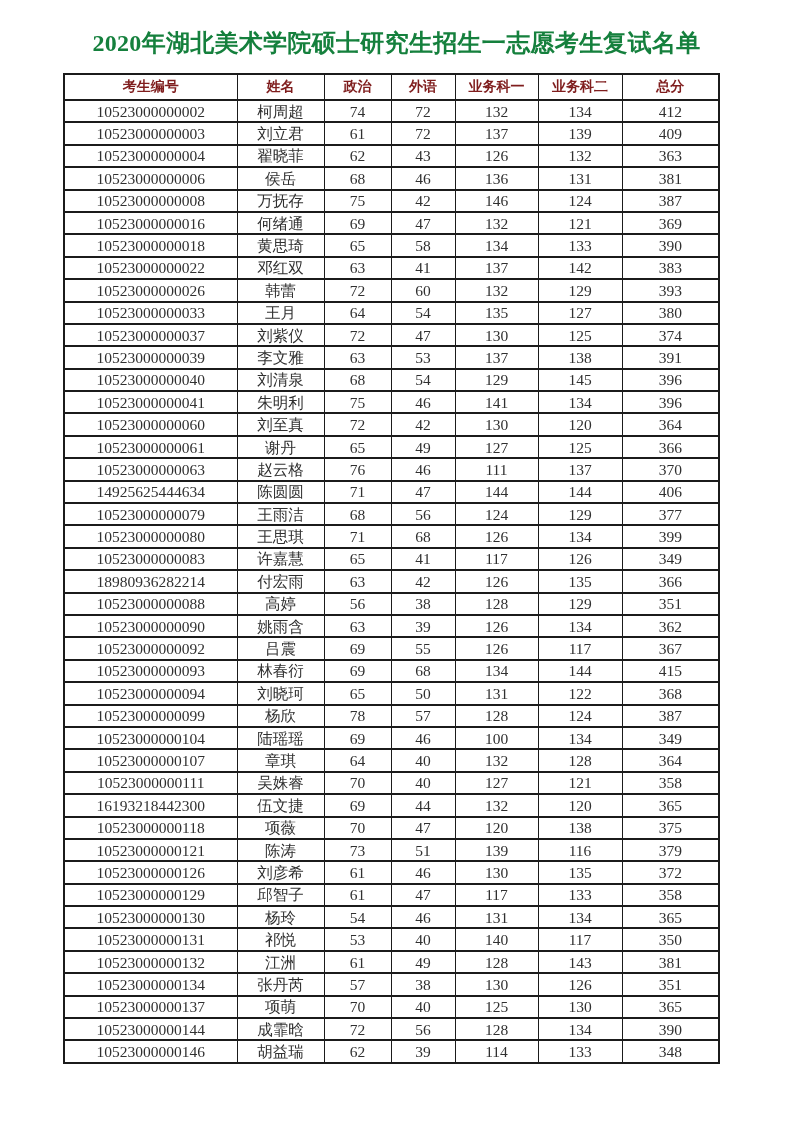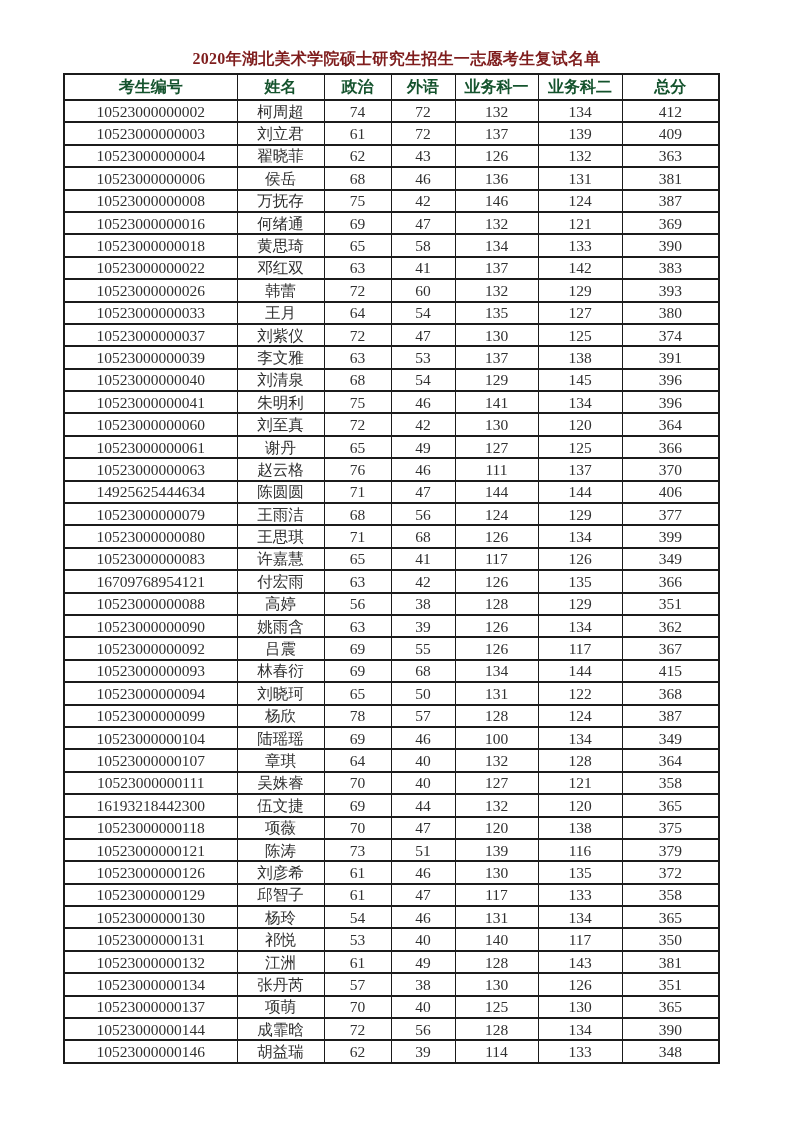--- a/index.html
+++ b/index.html
@@ -10,28 +10,28 @@
   .page {
     position: relative;
     width: 793px;
     height: 1122px;
     background: #ffffff;
     font-family: "Liberation Serif", "DejaVu Serif", serif;
     overflow: hidden;
   }
   .title {
     position: absolute;
-    top: 49px;
+    top: 27px;
     left: 0;
     width: 100%;
     margin: 0;
     text-align: center;
-    font-size: 16px;
+    font-size: 24px;
     font-weight: 700;
-    color: #7f1d1d;
+    color: #15803d;
     letter-spacing: 0.3px;
   }
   table.score-table {
     position: absolute;
     top: 73px;
     left: 63px;
     width: 655px;
     border-collapse: collapse;
     table-layout: fixed;
     border: 2px solid #1b1b1b;
@@ -44,23 +44,23 @@
     border-bottom: 2px solid #1b1b1b;
     text-align: center;
     vertical-align: middle;
     padding: 0;
     line-height: 1.1;
     white-space: nowrap;
     overflow: hidden;
   }
   table.score-table th {
     height: 24px;
-    font-size: 16px;
+    font-size: 14px;
     font-weight: 700;
-    color: #14532d;
+    color: #7f1d1d;
   }
   table.score-table td {
     height: 20.4px;
     font-size: 15.5px;
     font-weight: 400;
     color: #303030;
   }
 </style>
 </head>
 <body>
@@ -273,21 +273,21 @@
         <tr>
           <td>10523000000083</td>
           <td>许嘉慧</td>
           <td>65</td>
           <td>41</td>
           <td>117</td>
           <td>126</td>
           <td>349</td>
         </tr>
         <tr>
-          <td>16709768954121</td>
+          <td>18980936282214</td>
           <td>付宏雨</td>
           <td>63</td>
           <td>42</td>
           <td>126</td>
           <td>135</td>
           <td>366</td>
         </tr>
         <tr>
           <td>10523000000088</td>
           <td>高婷</td>

